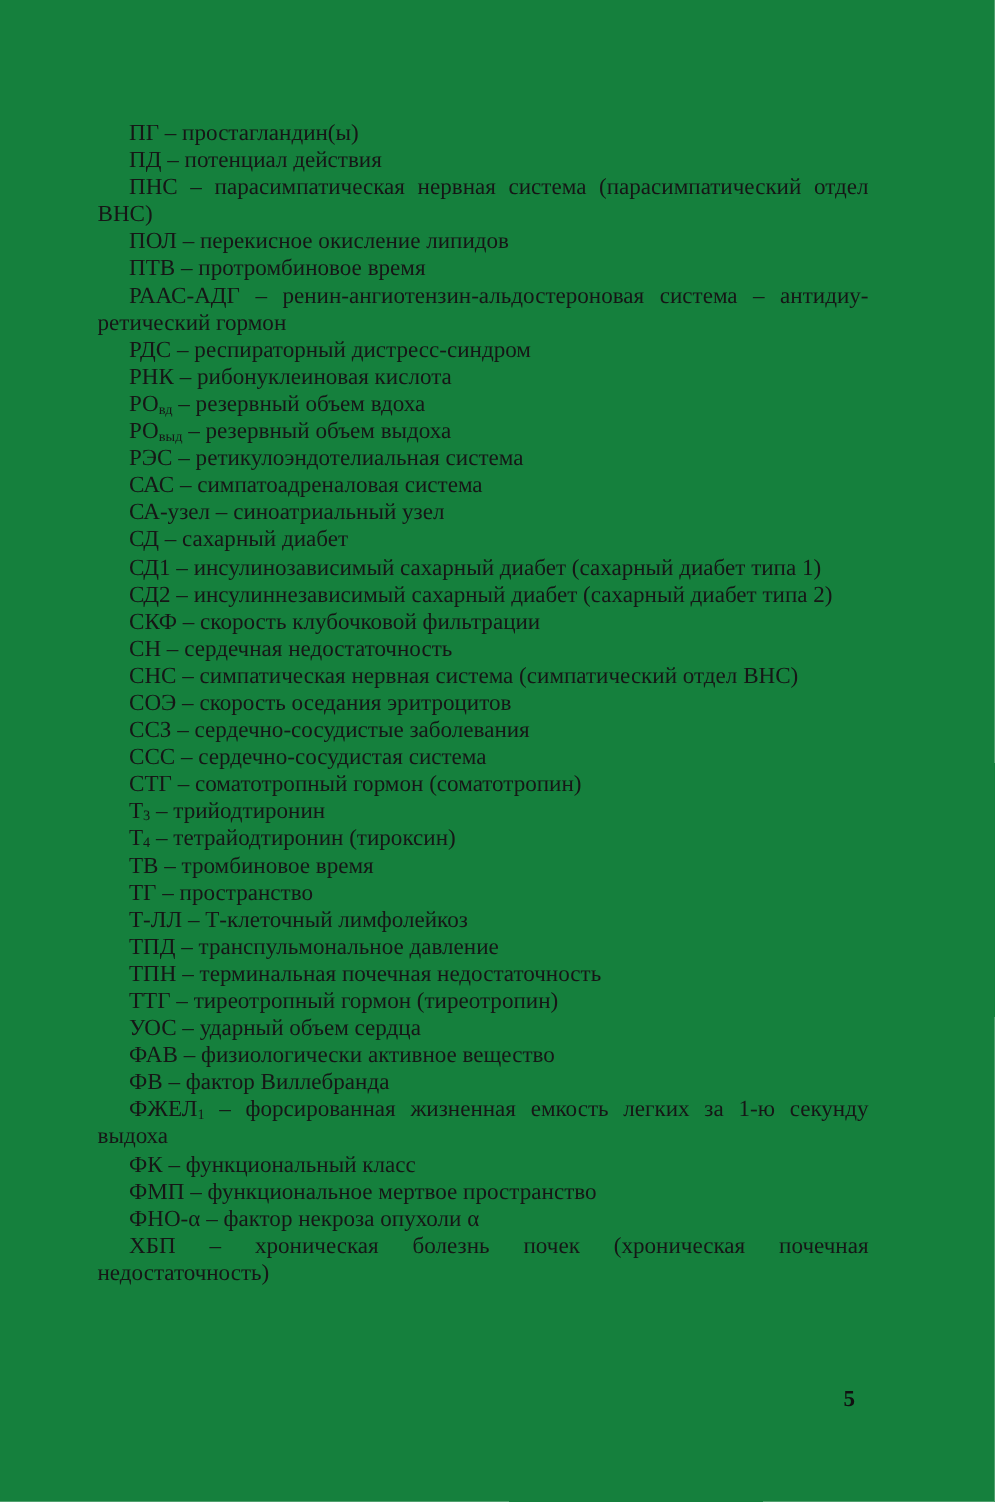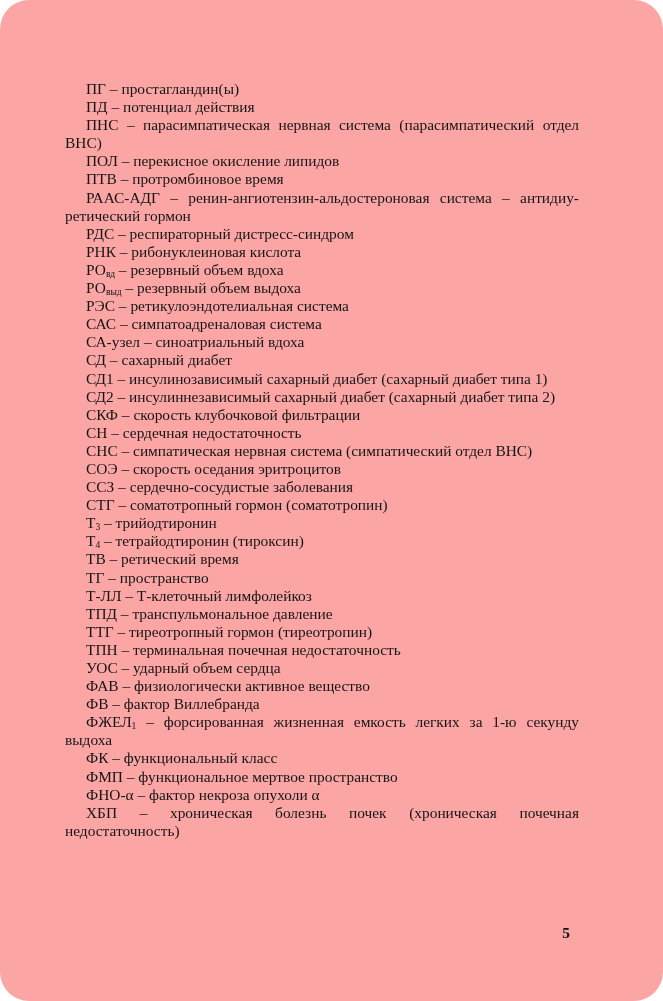--- a/index.html
+++ b/index.html
@@ -11,22 +11,21 @@
     height: 1001px;
     background: #ffffff;
     color: #161616;
     font-family: "Liberation Serif", "DejaVu Serif", serif;
     position: relative;
     overflow: hidden;
   }
   .page {
     position: absolute;
     inset: 0;
-    background: #fca5a5;
-    border-radius: 29px;
+    background: #15803d;
   }
   .content {
     position: absolute;
     left: 65px;
     top: 80px;
     width: 514px;
     font-size: 15.4px;
     line-height: 18.1px;
     text-align: justify;
   }
@@ -60,38 +59,39 @@
       <p class="entry"><span>ПНС</span><span> – парасимпатическая нервная система (парасимпатический отдел ВНС)</span></p>
       <p class="entry"><span>ПОЛ</span><span> – перекисное окисление липидов</span></p>
       <p class="entry"><span>ПТВ</span><span> – протромбиновое время</span></p>
       <p class="entry"><span>РААС-АДГ</span><span> – ренин-ангиотензин-альдостероновая система – антидиу­ретический гормон</span></p>
       <p class="entry"><span>РДС</span><span> – респираторный дистресс-синдром</span></p>
       <p class="entry"><span>РНК</span><span> – рибонуклеиновая кислота</span></p>
       <p class="entry"><span>РО<sub>вд</sub></span><span> – резервный объем вдоха</span></p>
       <p class="entry"><span>РО<sub>выд</sub></span><span> – резервный объем выдоха</span></p>
       <p class="entry"><span>РЭС</span><span> – ретикулоэндотелиальная система</span></p>
       <p class="entry"><span>САС</span><span> – симпатоадреналовая система</span></p>
-      <p class="entry"><span>СА-узел</span><span> – синоатриальный вдоха</span></p>
+      <p class="entry"><span>СА-узел</span><span> – синоатриальный узел</span></p>
       <p class="entry"><span>СД</span><span> – сахарный диабет</span></p>
       <p class="entry"><span>СД1</span><span> – инсулинозависимый сахарный диабет (сахарный диабет типа 1)</span></p>
       <p class="entry"><span>СД2</span><span> – инсулиннезависимый сахарный диабет (сахарный диабет типа 2)</span></p>
       <p class="entry"><span>СКФ</span><span> – скорость клубочковой фильтрации</span></p>
       <p class="entry"><span>СН</span><span> – сердечная недостаточность</span></p>
       <p class="entry"><span>СНС</span><span> – симпатическая нервная система (симпатический отдел ВНС)</span></p>
       <p class="entry"><span>СОЭ</span><span> – скорость оседания эритроцитов</span></p>
       <p class="entry"><span>ССЗ</span><span> – сердечно-сосудистые заболевания</span></p>
+      <p class="entry"><span>ССС</span><span> – сердечно-сосудистая система</span></p>
       <p class="entry"><span>СТГ</span><span> – соматотропный гормон (соматотропин)</span></p>
       <p class="entry"><span>Т<sub>3</sub></span><span> – трийодтиронин</span></p>
       <p class="entry"><span>Т<sub>4</sub></span><span> – тетрайодтиронин (тироксин)</span></p>
-      <p class="entry"><span>ТВ</span><span> – ретический время</span></p>
+      <p class="entry"><span>ТВ</span><span> – тромбиновое время</span></p>
       <p class="entry"><span>ТГ</span><span> – пространство</span></p>
       <p class="entry"><span>Т-ЛЛ</span><span> – Т-клеточный лимфолейкоз</span></p>
       <p class="entry"><span>ТПД</span><span> – транспульмональное давление</span></p>
+      <p class="entry"><span>ТПН</span><span> – терминальная почечная недостаточность</span></p>
       <p class="entry"><span>ТТГ</span><span> – тиреотропный гормон (тиреотропин)</span></p>
-      <p class="entry"><span>ТПН</span><span> – терминальная почечная недостаточность</span></p>
       <p class="entry"><span>УОС</span><span> – ударный объем сердца</span></p>
       <p class="entry"><span>ФАВ</span><span> – физиологически активное вещество</span></p>
       <p class="entry"><span>ФВ</span><span> – фактор Виллебранда</span></p>
       <p class="entry"><span>ФЖЕЛ<sub>1</sub></span><span> – форсированная жизненная емкость легких за 1-ю секунду выдоха</span></p>
       <p class="entry"><span>ФК</span><span> – функциональный класс</span></p>
       <p class="entry"><span>ФМП</span><span> – функциональное мертвое пространство</span></p>
       <p class="entry"><span>ФНО-α</span><span> – фактор некроза опухоли α</span></p>
       <p class="entry"><span>ХБП</span><span> – хроническая болезнь почек (хроническая почечная недостаточность)</span></p>
     </div>
   <div class="page-number">5</div>

